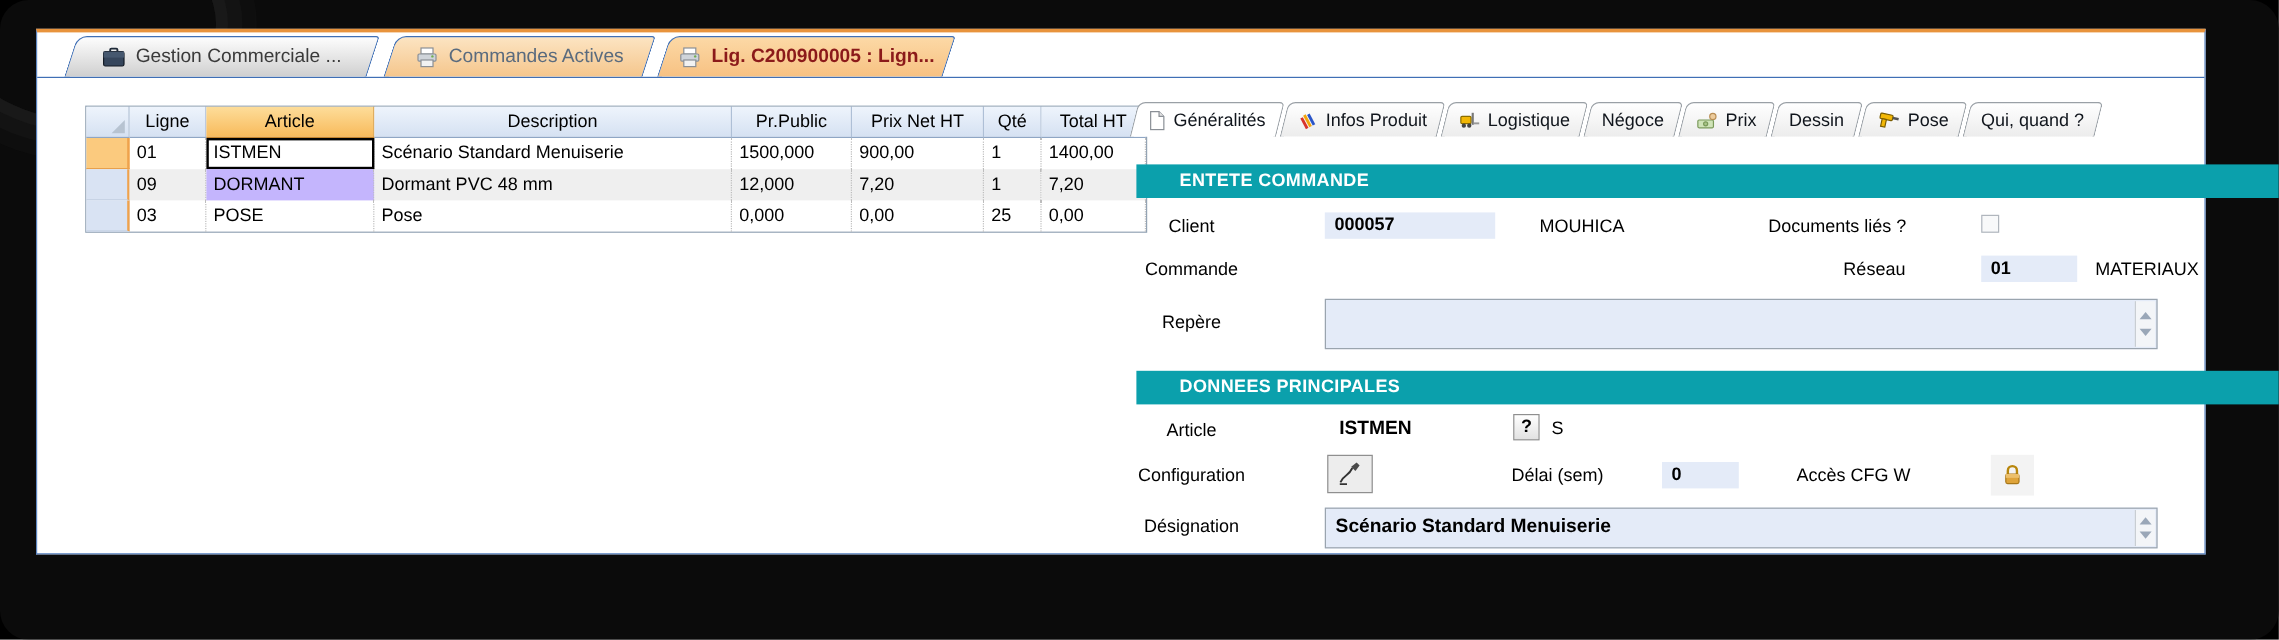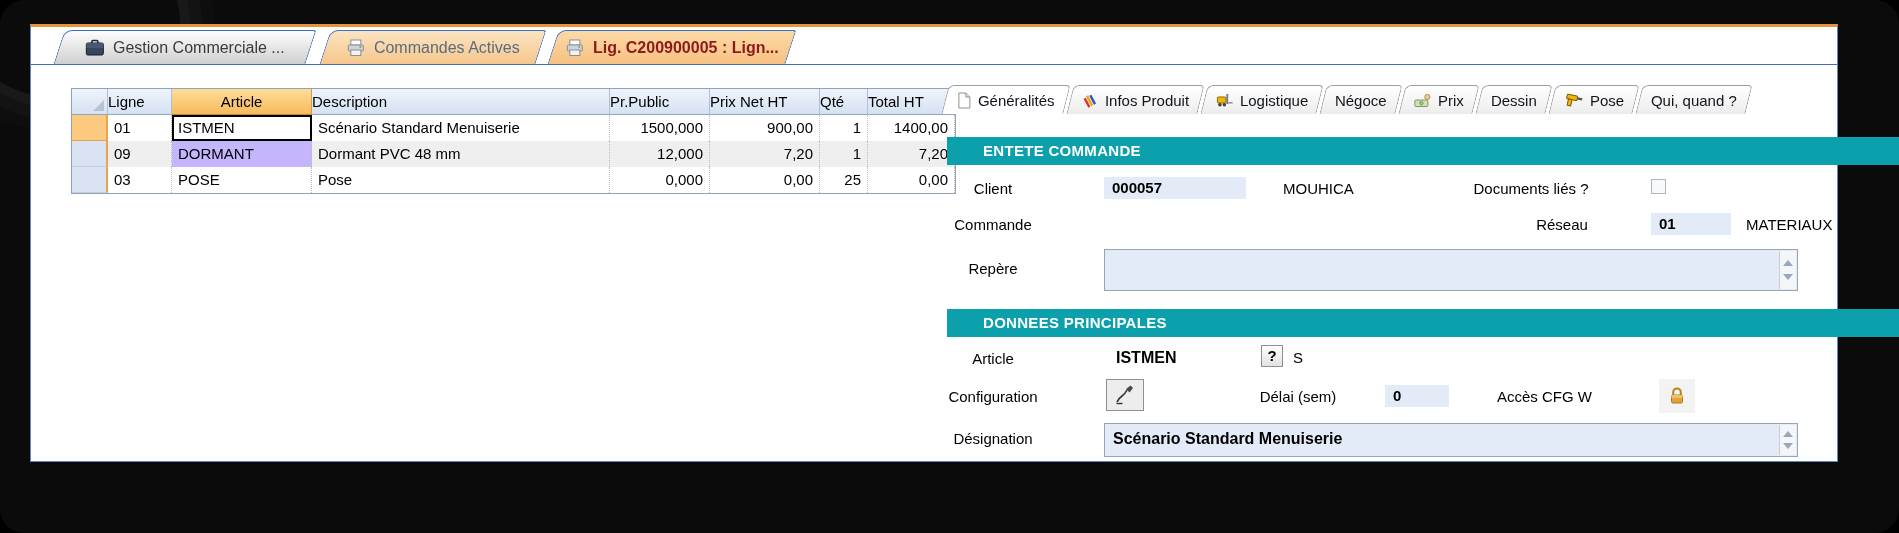--- a/index.html
+++ b/index.html
@@ -20,32 +20,32 @@
   .ttab2 { background:linear-gradient(180deg,#FCE4C2,#F5C68C); color:#5a6b7e; }
   .ttab3 { background:linear-gradient(180deg,#FCD9A6,#F7C182); color:#8B1A1A; font-weight:bold; }
   .tabline { position:absolute; left:0; top:37px; width:100%; height:1px; background:#3f6fb5; }
 
   
   .grid { position:absolute; left:40px; top:61px; display:grid;
           grid-template-columns:36px 64px 140px 298px 100px 110px 48px 87px;
           border:1px solid #93a3b4; font-size:15px; background:#fff; }
   .grid div { height:26px; line-height:25px; overflow:hidden; white-space:nowrap; }
   .h { background:linear-gradient(180deg,#EEF4FC,#D5E1F2); border-right:1px solid #aebfd6;
-       border-bottom:1px solid #8fa6c4; color:#000; }
+       border-bottom:1px solid #8fa6c4; text-align:center; color:#000; }
   .h-art { background:linear-gradient(180deg,#FDDD9A,#F8BA5B); border-right:1px solid #d89b3f;
        border-bottom:1px solid #c5842c; text-align:center; }
   .gut { border-right:2px solid #EFA24C; }
   .gut.g1 { background:#FBCA7E; border-bottom:1px solid #e8a04b; }
   .gut.g2, .gut.g3 { background:#D9E3F3; border-bottom:1px solid #c2cfe2; }
   .gut-h { background:linear-gradient(180deg,#EEF4FC,#D5E1F2); border-right:1px solid #aebfd6;
        border-bottom:1px solid #8fa6c4; position:relative; }
   .tri { position:absolute; right:3px; bottom:3px; width:0; height:0;
        border-left:11px solid transparent; border-bottom:11px solid #b7c3d1; }
   .c { border-right:1px dotted #bdbdbd; padding:0 6px; }
-  .num { text-align:right; }
+  .num { }
   .sel { outline:2px solid #000; outline-offset:-2px; }
 
   
   .ptabs { position:absolute; left:914px; top:58px; height:29px; display:flex; gap:3px; }
   .ptab { height:29px; transform:skewX(-14deg); border:1px solid #9aa0a6; border-bottom:none;
           border-radius:6px 4px 0 0; background:linear-gradient(180deg,#ffffff,#ececec); }
   .ptab.active { background:#fff; }
   .ptab .ti { transform:skewX(14deg); height:100%; display:flex; align-items:center;
           justify-content:center; gap:6px; padding:0 11px; font-size:15px; color:#10151c; white-space:nowrap; }
 

